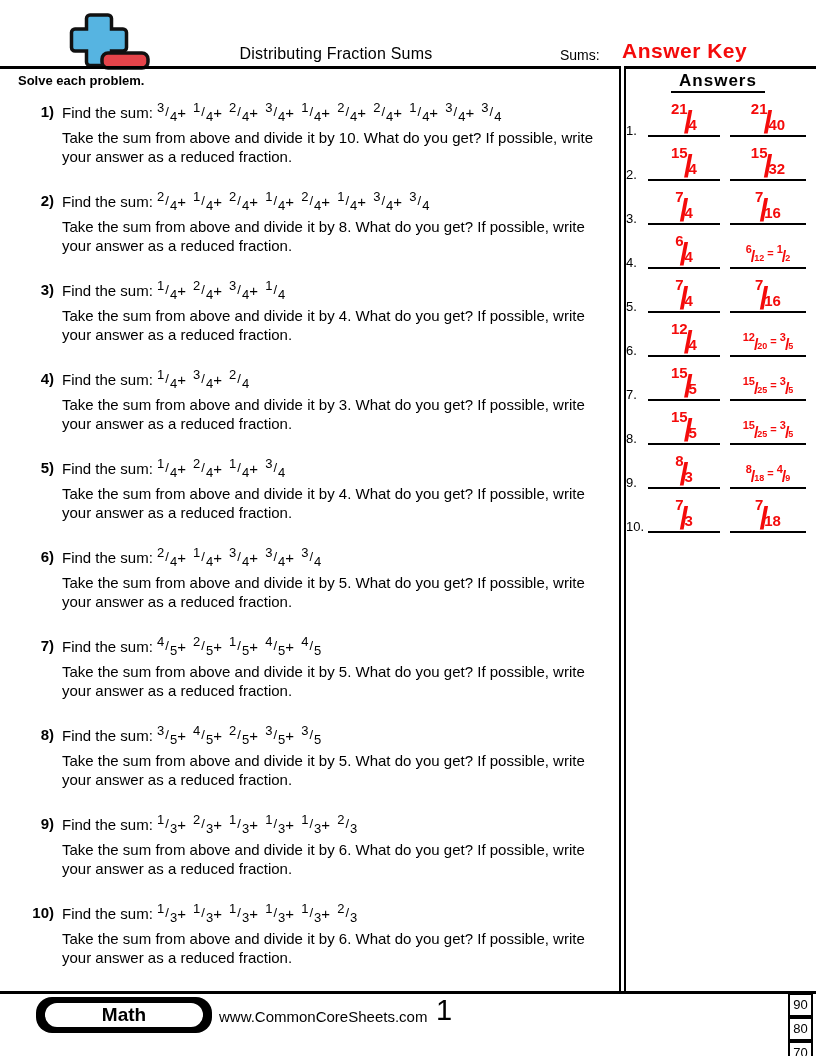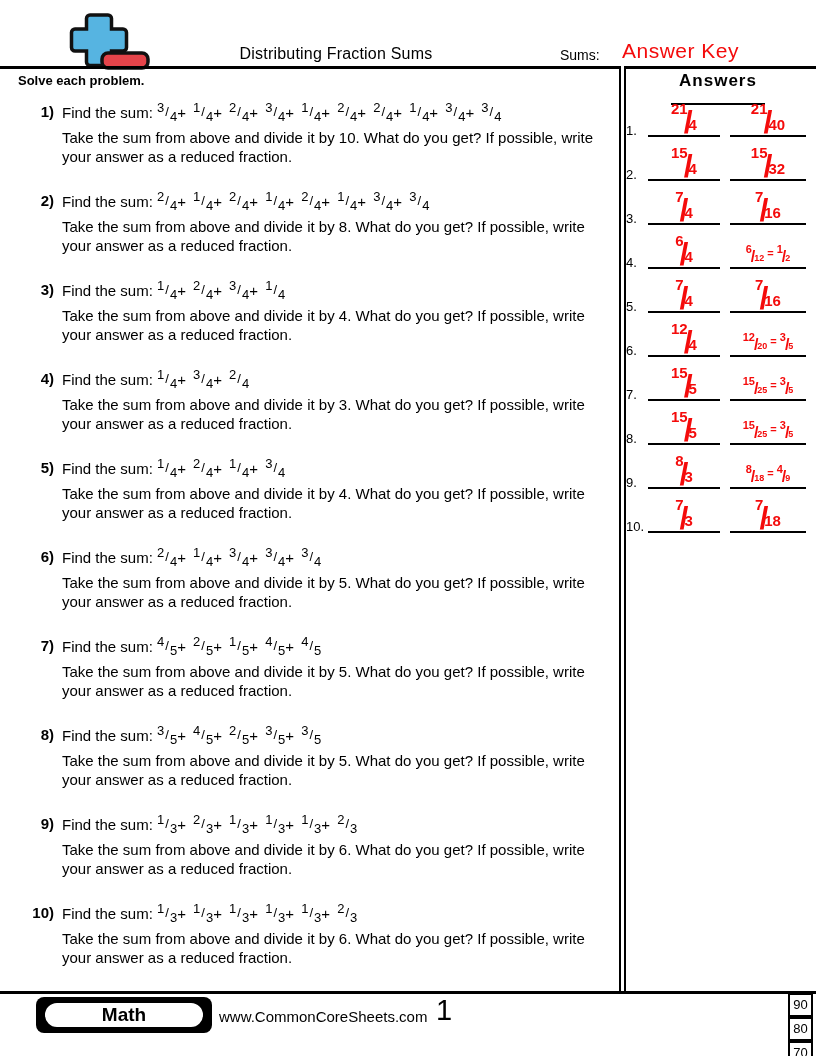--- a/index.html
+++ b/index.html
@@ -3,21 +3,21 @@
 <meta charset="utf-8">
 <style>
   html,body{margin:0;padding:0;background:#fff;}
   .page{position:relative;width:816px;height:1056px;background:#fff;overflow:hidden;
         font-family:"Liberation Sans",sans-serif;color:#000;}
 
   
   .logo{position:absolute;left:48px;top:12px;}
   .wtitle{position:absolute;left:0;top:45px;width:660px;text-align:center;font-size:16px;letter-spacing:.2px;padding-left:6px;}
   .name-label{position:absolute;left:560px;top:47px;font-size:14px;}
-  .name-value{position:absolute;left:622px;top:39px;font-size:21px;font-weight:normal;color:var(--red);letter-spacing:.5px;}
+  .name-value{position:absolute;left:622px;top:39px;font-size:21px;font-weight:bold;color:var(--red);letter-spacing:.5px;}
   .top-rule{position:absolute;left:0;top:66px;width:816px;height:3px;background:#000;}
   .instructions{position:absolute;left:18px;top:73px;font-size:13px;font-weight:bold;}
 
   
   .v-rule{position:absolute;left:619px;top:66px;width:3px;height:927px;
           border-left:2px solid #000;border-right:2px solid #000;background:#fff;}
 
   
   .problem-list{position:absolute;left:18px;top:100px;width:598px;}
   .problem{display:grid;grid-template-columns:36px 1fr;column-gap:8px;margin-bottom:23px;}
@@ -26,41 +26,41 @@
   .plead{font-size:15px;}
   .fr-n{font-size:13px;vertical-align:6px;}
   .fr-s{font-size:13px;vertical-align:2px;margin:0 1px;}
   .fr-d{font-size:13px;vertical-align:-3px;}
   .fr-p{font-size:15px;margin:0 3px 0 0;}
   .pbody{font-size:15px;line-height:19px;width:556px;margin-top:2px;}
 
   
   .answers-heading{position:absolute;left:622px;top:71px;width:192px;text-align:center;}
   .answers-heading span{display:inline-block;font-size:17px;font-weight:bold;letter-spacing:1px;
-                        border-bottom:2px solid #000;padding:0 8px 12px 8px;}
+                        border-bottom:2px solid #000;padding:0 8px 0 8px;}
   .answer-list{position:absolute;left:622px;top:96px;width:192px;}
   .arow{position:relative;height:44px;}
   .anum{position:absolute;left:4px;bottom:2px;font-size:13px;}
   .aslot{position:absolute;bottom:3px;height:40px;border-bottom:2px solid #000;}
   .slot1{left:26px;width:72px;}
   .slot2{left:108px;width:76px;}
   .aval{position:absolute;left:0;right:0;bottom:1px;display:flex;align-items:flex-end;
         justify-content:center;white-space:nowrap;color:var(--red);}
   .an{font-size:15px;font-weight:bold;line-height:12px;margin-bottom:19px;}
   .asl{font-size:32px;line-height:24px;font-weight:bold;margin:0 -4px;}
   .ad{font-size:15px;font-weight:bold;line-height:12px;margin-bottom:3px;}
   .sn{font-size:11px;font-weight:bold;line-height:9px;margin-bottom:12px;}
   .ssl{font-size:16px;line-height:13px;font-weight:bold;margin:0 -1px;margin-bottom:3px;}
   .sd{font-size:9px;font-weight:bold;line-height:8px;margin-bottom:4px;}
   .seq{font-size:11px;font-weight:bold;line-height:10px;margin:0 3px 8px 3px;}
 
   
   .footer-rule{position:absolute;left:0;top:991px;width:816px;height:3px;background:#000;}
   .math-badge{position:absolute;left:36px;top:997px;width:176px;height:36px;background:#000;
-              border-radius:8px;display:flex;align-items:center;justify-content:center;}
+              border-radius:16px;display:flex;align-items:center;justify-content:center;}
   .math-badge-inner{width:158px;height:24px;background:#fff;border:3px solid #000;border-radius:15px;
                     display:flex;align-items:center;justify-content:center;font-size:19px;font-weight:bold;}
   .website{position:absolute;left:219px;top:1008px;font-size:15px;}
   .page-num{position:absolute;left:436px;top:994px;font-size:29px;}
   .score-row{position:absolute;right:3px;top:993px;display:flex;align-items:center;}
   .score-label{font-size:13px;margin-right:7px;}
   .score-cells{display:flex;flex-direction:column;}
   .scell{width:21px;height:20px;border:2px solid #000;margin-left:-2px;background:#fff;
          font-size:13px;line-height:20px;text-align:center;}
   .scell.shaded{background:var(--shade);}

